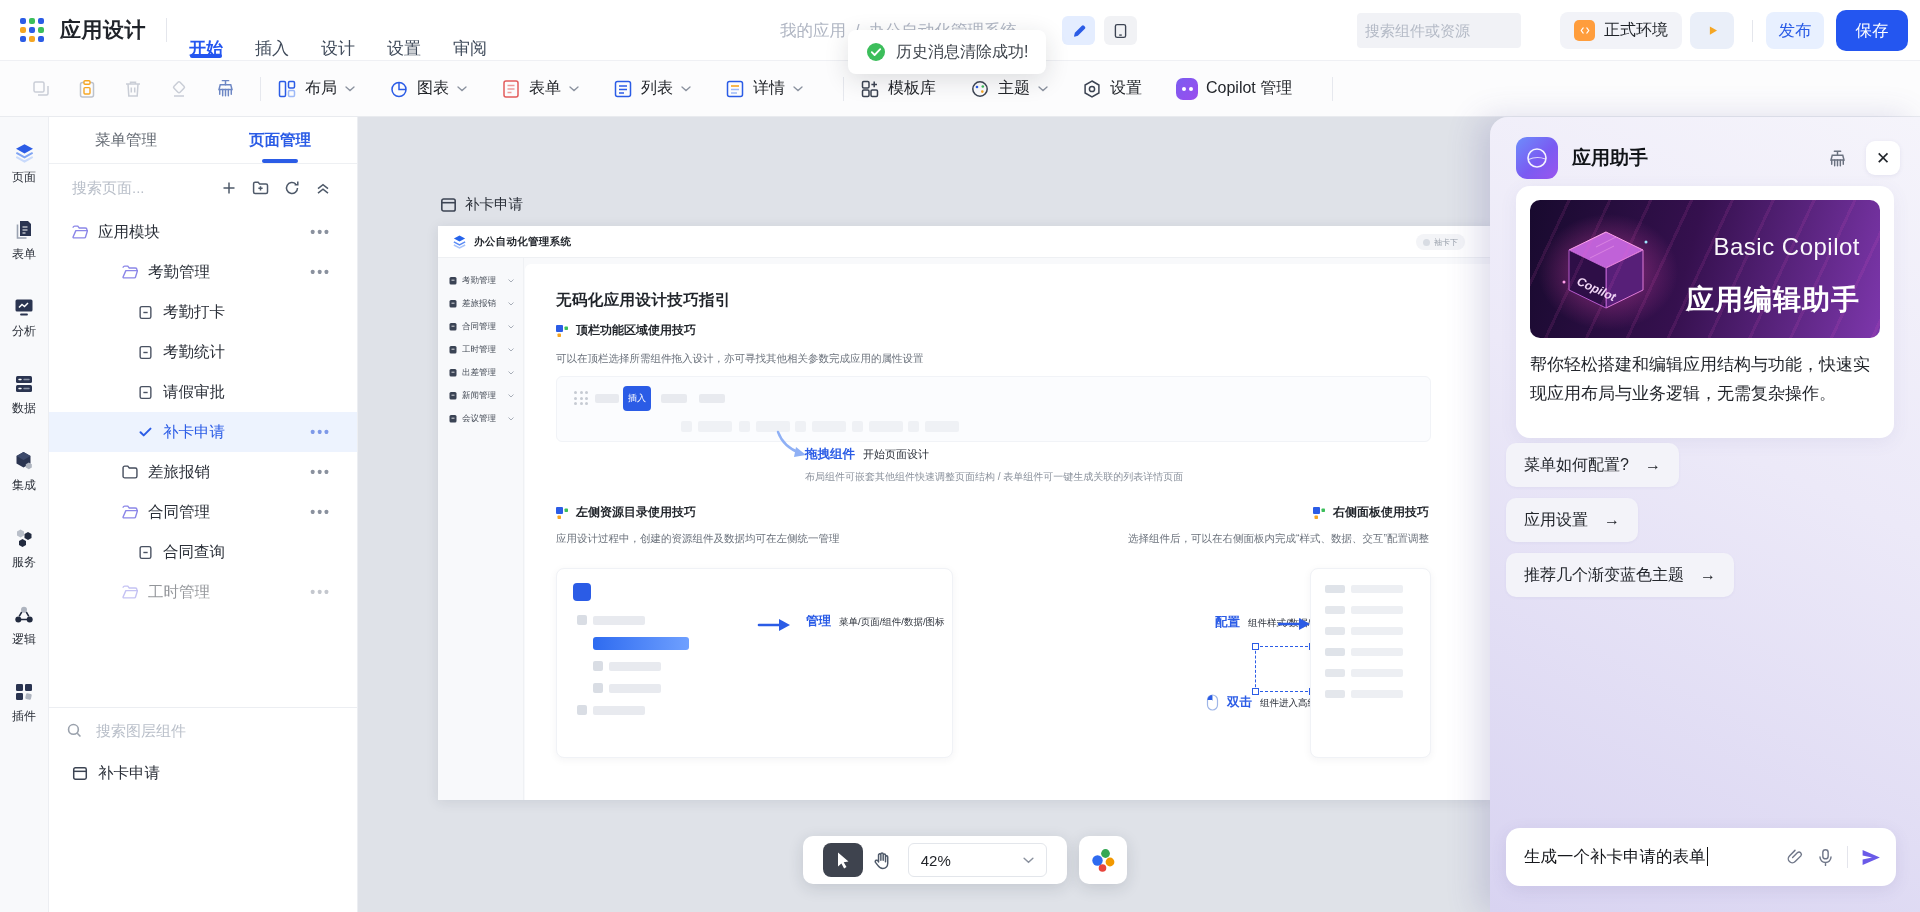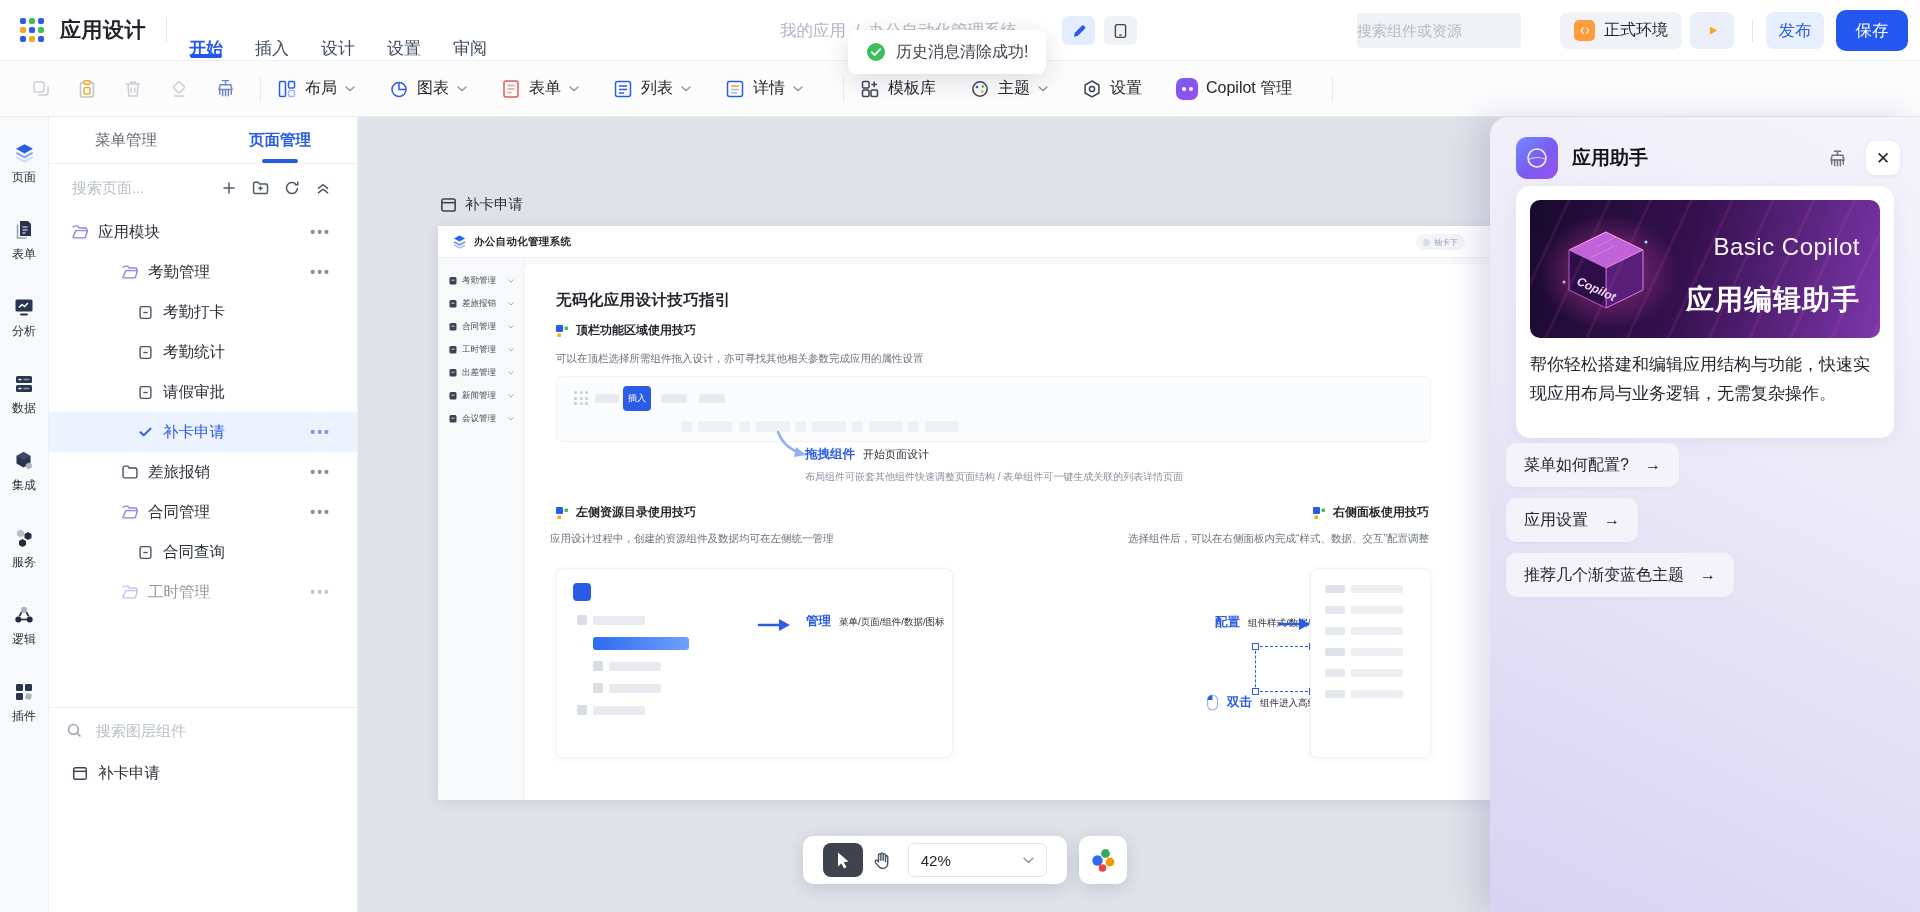--- a/index.html
+++ b/index.html
@@ -14,21 +14,21 @@
 .grid-ic{display:grid;grid-template-columns:repeat(3,6px);grid-gap:3px;margin-right:16px;cursor:pointer}
 .grid-ic i{width:6px;height:6px;border-radius:2px}
 .app-title{font-size:21px;font-weight:bold;letter-spacing:.5px}
 .tb-vdiv{width:1px;height:24px;background:#E4E6EC;margin:0 20px}
 .tabs{display:flex;height:100%;gap:28px}
 .tab{position:relative;display:flex;align-items:flex-end;font-size:17px;color:#3F4A5A;padding:0 2px;cursor:pointer}
 .tab.active{color:#2456F0;font-weight:bold}
 .tab .ul{position:absolute;left:50%;transform:translateX(-50%);bottom:2px;width:32px;height:4px;border-radius:2px;background:#2456F0}
 .crumb{position:absolute;left:780px;top:0;height:61px;display:flex;align-items:center;gap:9px;font-size:16.5px;color:#B0B6C3}
 .sqbtn{position:absolute;top:16px;width:33px;height:29px;border-radius:6px}
-.top-search{position:absolute;left:1357px;top:13px;width:164px;height:35px;background:#F1F2F6;border-radius:4px;display:flex;align-items:center;padding:0 0;gap:8px}
+.top-search{position:absolute;left:1357px;top:13px;width:164px;height:35px;background:#F1F2F6;border-radius:4px;display:flex;align-items:center;padding:0 8px;gap:8px}
 .top-search input{border:0;outline:0;background:transparent;flex:1;font-size:15px;color:#333}
 .top-search input::placeholder{color:#B4BAC6}
 .env-chip{position:absolute;left:1560px;top:12px;height:37px;padding:0 14px;background:#F2F3F8;border-radius:8px;display:flex;align-items:center;gap:9px;font-size:16px;cursor:pointer}
 .env-ic{width:21px;height:21px;border-radius:5px;background:#FF9D3C}
 .play-btn{position:absolute;left:1690px;top:12px;width:44px;height:37px;background:#EAEFF9;border-radius:8px;cursor:pointer}
 .tb-div2{position:absolute;left:1752px;top:20px;width:1px;height:22px;background:#E4E6EC}
 .publish-btn{position:absolute;left:1766px;top:12px;width:58px;height:37px;background:#E8F0FF;color:#2B5CE6;border-radius:8px;font-size:16.5px;cursor:pointer}
 .save-btn{position:absolute;left:1836px;top:10px;width:72px;height:41px;background:#2456F0;color:#fff;border-radius:10px;font-size:16.5px;cursor:pointer}
 
 .toast{position:absolute;left:848px;top:30px;height:44px;background:#fff;border-radius:8px;box-shadow:0 6px 24px rgba(31,35,41,.14);display:flex;align-items:center;gap:10px;padding:0 18px;font-size:16px;color:#3D434B;z-index:60}
@@ -697,21 +697,21 @@
         <span>左侧资源目录使用技巧</span>
       </div>
       <div class="sec" style="right:62px;top:240px">
         <svg width="12" height="12" viewBox="0 0 12 12">
             <rect width="7" height="7" rx="1" fill="#2B5CE6"></rect>
             <rect x="8.5" y="1.5" width="3.5" height="3.5" rx="0.8" fill="#3CBE5B"></rect>
             <rect x="1.5" y="8.5" width="3.5" height="3.5" rx="0.8" fill="#F5A623"></rect>
           </svg>
         <span>右侧面板使用技巧</span>
       </div>
-      <div class="pvp" style="left:25px;top:268px">应用设计过程中，创建的资源组件及数据均可在左侧统一管理</div>
+      <div class="pvp" style="left:31px;top:268px">应用设计过程中，创建的资源组件及数据均可在左侧统一管理</div>
       <div class="pvp" style="right:62px;top:268px;text-align:right">选择组件后，可以在右侧面板内完成“样式、数据、交互”配置调整</div>
 
       <div class="mcard" style="left:31px;top:304px;width:397px;height:190px">
         <div class="bluesq"></div>
         <div class="mrow" style="left:20px;top:46px">
             <i></i>
             <b></b>
           </div>
         <div class="blubar" style="left:36px;top:68px"></div>
         <div class="mrow" style="left:36px;top:92px">
@@ -865,13 +865,33 @@
   </div>
   <div class="chip" style="top:381px">
     <span>应用设置</span>
       <span class="ar">→</span>
   </div>
   <div class="chip" style="top:436px">
     <span>推荐几个渐变蓝色主题</span>
       <span class="ar">→</span>
   </div>
 
+  <div class="as-input">
+    <div class="ai-text"><span>生成一个补卡申请的表单</span><span class="caret"></span></div>
+    <span class="icbtn">
+      <svg width="19" height="19" viewBox="0 0 20 20" fill="none" stroke="#707789" stroke-width="1.5" stroke-linecap="round">
+          <path d="M8 10l5.2-5.2a2.5 2.5 0 0 1 3.5 3.5l-6 6a4.2 4.2 0 0 1-6-6l5.8-5.8"></path>
+        </svg>
+    </span>
+    <span class="icbtn">
+      <svg width="19" height="19" viewBox="0 0 20 20" fill="none" stroke="#707789" stroke-width="1.5" stroke-linecap="round">
+          <rect x="7.2" y="1.8" width="5.6" height="9.6" rx="2.8"></rect>
+          <path d="M4.2 9.5a5.8 5.8 0 0 0 11.6 0M10 15.3v3"></path>
+        </svg>
+    </span>
+    <span class="ai-div"></span>
+    <span class="icbtn">
+      <svg width="22" height="21" viewBox="0 0 21 20">
+          <path d="M2.5 17.2l16.5-7.2L2.5 2.8v5.4l9 1.8-9 1.8z" fill="#6A5AE8"></path>
+        </svg>
+    </span>
+  </div>
 </div>
 
 </body></html>

